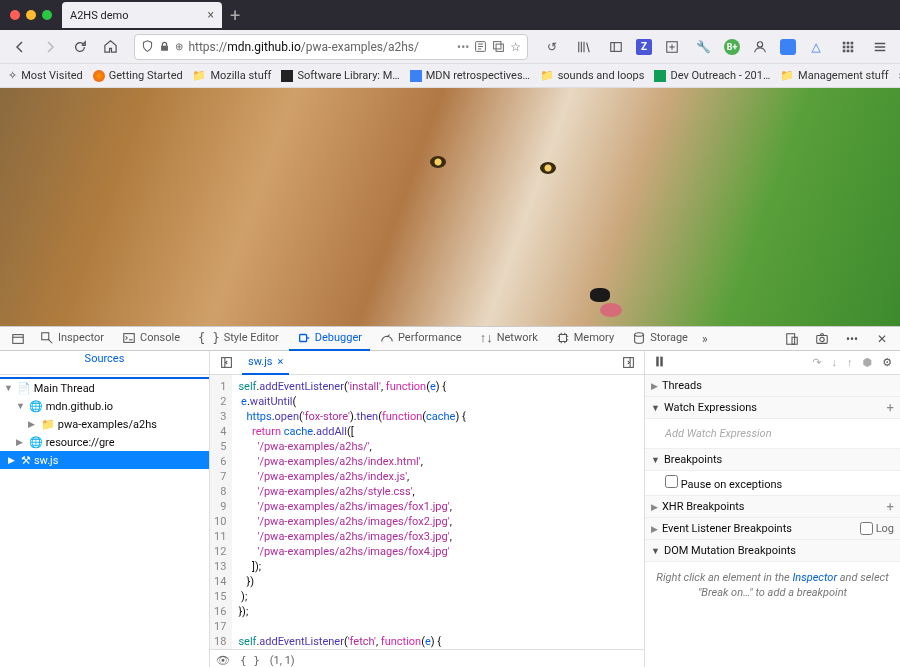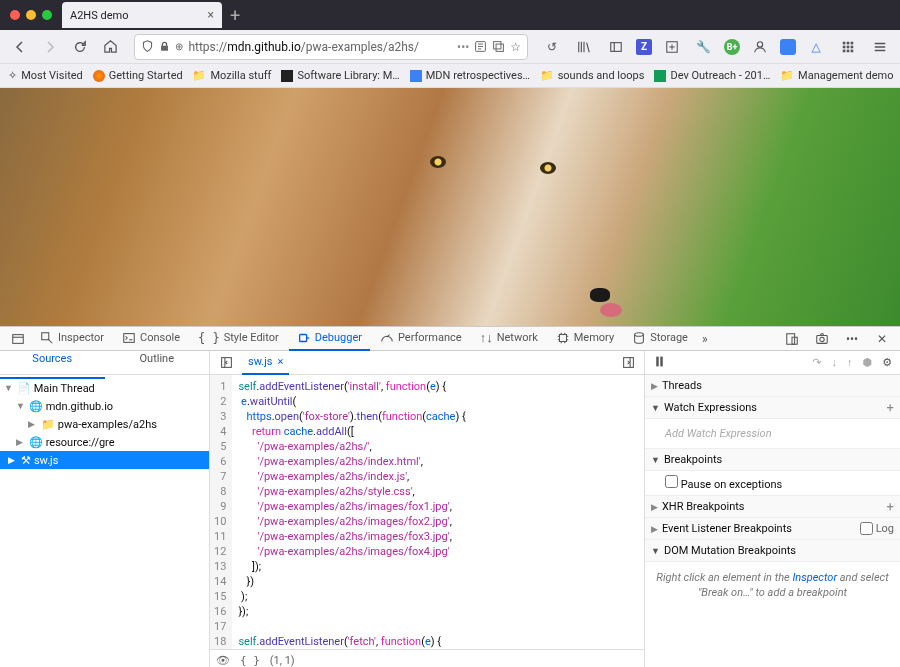--- a/index.html
+++ b/index.html
@@ -195,21 +195,21 @@
     </div>
   <div class="bm">
       <span style="width:12px;height:12px;background:#3b82f6;display:inline-block"></span>
       <span>MDN retrospectives…</span>
     </div>
   <div class="bm">📁 <span>sounds and loops</span></div>
   <div class="bm">
       <span style="width:12px;height:12px;background:#0f9d58;display:inline-block"></span>
       <span>Dev Outreach - 201…</span>
     </div>
-  <div class="bm">📁 <span>Management demo</span></div>
+  <div class="bm">📁 <span>Management stuff</span></div>
   <span style="margin-left:auto;color:#555;cursor:pointer">»</span>
 </div>
 
 <div class="content-img">
   <div class="fox-eye"></div>
   <div class="fox-eye fox-eye2"></div>
   <div class="fox-nose"></div>
   <div class="fox-tongue"></div>
 </div>
 
@@ -288,21 +288,20 @@
       <span class="nav-btn">•••</span>
       <span class="nav-btn">✕</span>
     </div>
   </div>
 
   <div class="dt-body">
 
     <div class="sources-col">
       <div class="src-tabs">
         <div class="src-tab active">Sources</div>
-        <div class="src-tab">Outline</div>
       </div>
       <div class="tree">
         <div class="tree-row"><span class="tri">▼</span>📄 <span>Main Thread</span></div>
         <div class="tree-row" style="padding-left:16px"><span class="tri">▼</span>🌐 <span>mdn.github.io</span></div>
         <div class="tree-row" style="padding-left:28px"><span class="tri">▶</span>📁 <span>pwa-examples/a2hs</span></div>
         <div class="tree-row" style="padding-left:16px"><span class="tri">▶</span>🌐 <span>resource://gre</span></div>
         <div class="tree-row sel" style="padding-left:8px"><span class="tri">▶</span>⚒ <span>sw.js</span></div>
       </div>
     </div>
 

